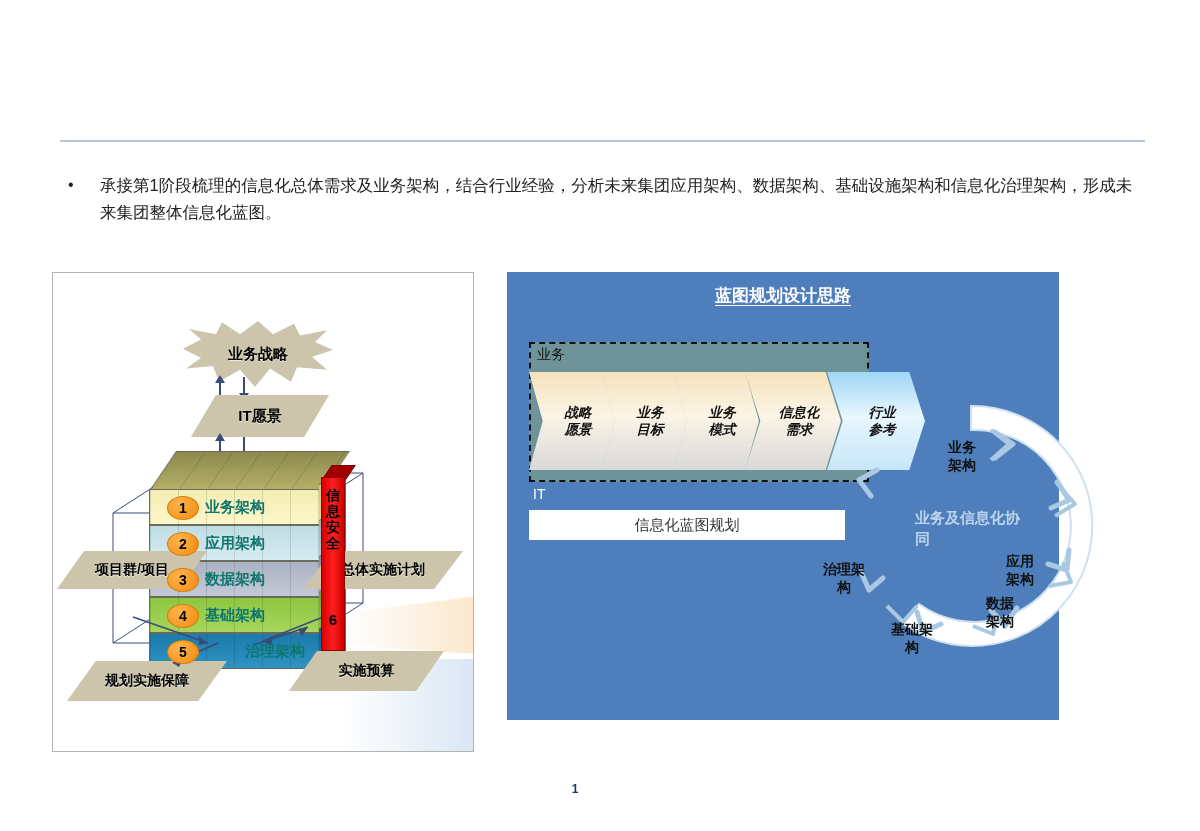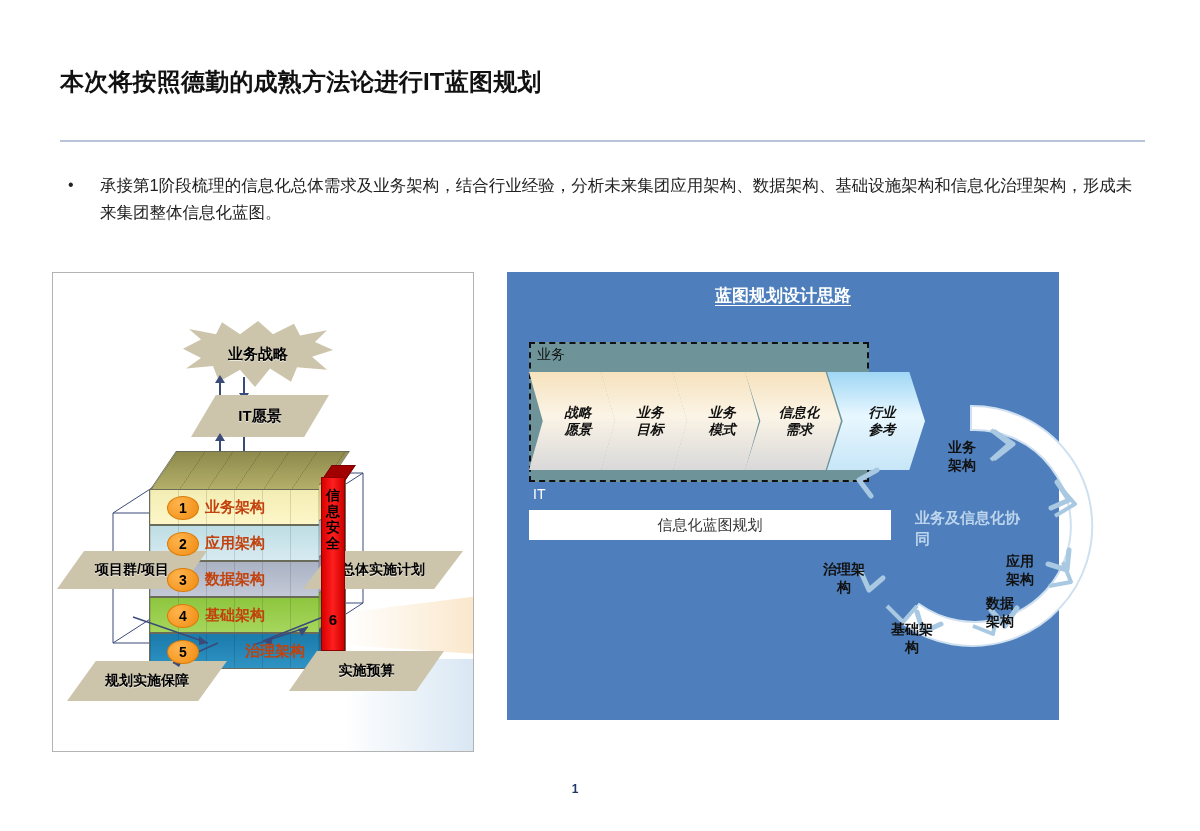--- a/index.html
+++ b/index.html
@@ -80,21 +80,21 @@
   .cube-top{
     position:absolute;left:0;top:-12px;width:172px;height:38px;
     background:linear-gradient(to bottom,#8d8a4c,#b5b06a);
     border:1px solid #6b6b5a;
     transform:skewX(-34deg);transform-origin:bottom left;
     background-image:repeating-linear-gradient(to right,rgba(0,0,0,.14) 0 1px,transparent 1px 28px),
                      linear-gradient(to bottom,#8d8a4c,#b5b06a);
   }
   .layer-label{
     position:absolute;left:56px;width:120px;height:36px;line-height:36px;
-    font-size:15px;font-weight:bold;color:#c2410c;z-index:6;white-space:nowrap;
+    font-size:15px;font-weight:bold;color:#0f766e;z-index:6;white-space:nowrap;
   }
   .num{
     position:absolute;left:18px;width:30px;height:22px;border-radius:50%;
     background:radial-gradient(circle at 35% 30%,#ffb44d,#f08a10);
     border:1px solid #d87c08;color:#000;font-size:14px;font-weight:bold;
     display:flex;align-items:center;justify-content:center;z-index:7;
   }
   .sec-bar{
     position:absolute;left:172px;top:14px;width:22px;height:172px;
     background:linear-gradient(to right,#d90000,#ff1f1f,#cc0000);
@@ -169,21 +169,21 @@
     position:absolute;left:22px;top:70px;width:340px;height:140px;
     background:#6e9499;border:2px dashed #111;box-sizing:border-box;
   }
   .biz-label{
     position:absolute;left:30px;top:74px;font-size:14px;color:#111;z-index:4;
   }
   .it-label{
     position:absolute;left:26px;top:214px;font-size:14px;color:#fff;z-index:4;
   }
   .white-bar{
-    position:absolute;left:22px;top:238px;width:362px;height:30px;
+    position:absolute;left:22px;top:238px;width:316px;height:30px;
     background:#fff;display:flex;align-items:center;justify-content:center;
     font-size:15px;color:#333;
   }
   .chev-row{position:absolute;left:22px;top:100px;height:98px;z-index:3;}
   .chev{
     position:absolute;height:98px;
     display:flex;align-items:center;justify-content:center;
     font-size:13.5px;font-weight:bold;font-style:italic;color:#111;
     line-height:17px;text-align:center;
     clip-path:polygon(0% 0%,84% 0%,100% 50%,84% 100%,0% 100%,16% 50%);
@@ -203,21 +203,20 @@
   .ring-label{
     position:absolute;font-size:14px;font-weight:bold;color:#111;
     text-align:center;line-height:18px;z-index:7;
   }
 </style>
 </head>
 <body>
 
 <div class="slide">
 
-  <div class="title">本次将按照德勤的成熟方法论进行IT蓝图规划</div>
   <div class="rule"></div>
 
   <div class="bullet-row">
     <div class="bullet-dot">•</div>
     <div class="bullet-text">承接第1阶段梳理的信息化总体需求及业务架构，结合行业经验，分析未来集团应用架构、数据架构、基础设施架构和信息化治理架构，形成未来集团整体信息化蓝图。</div>
   </div>
 
   <div class="left-panel">
     <div class="left-stage">
 

